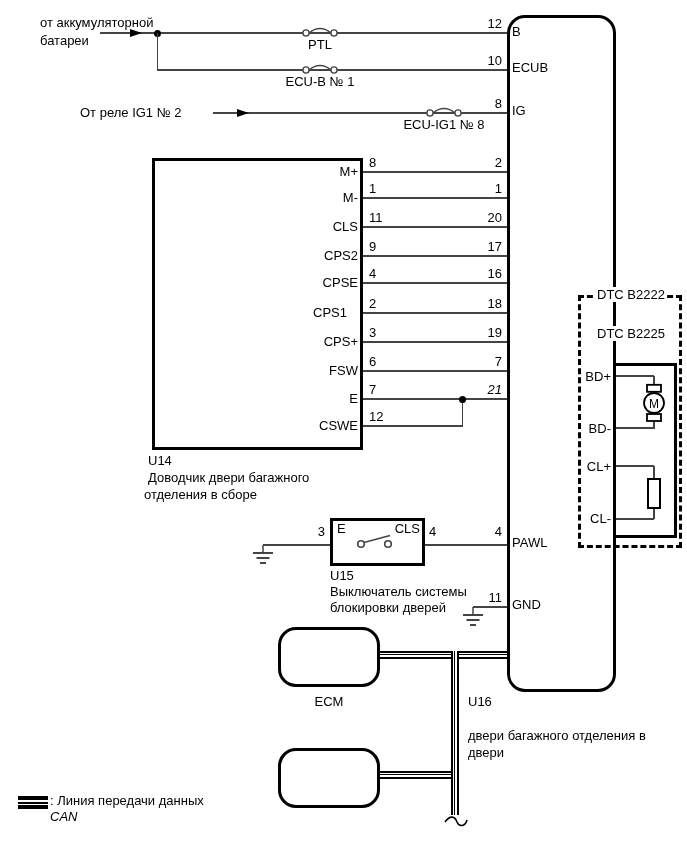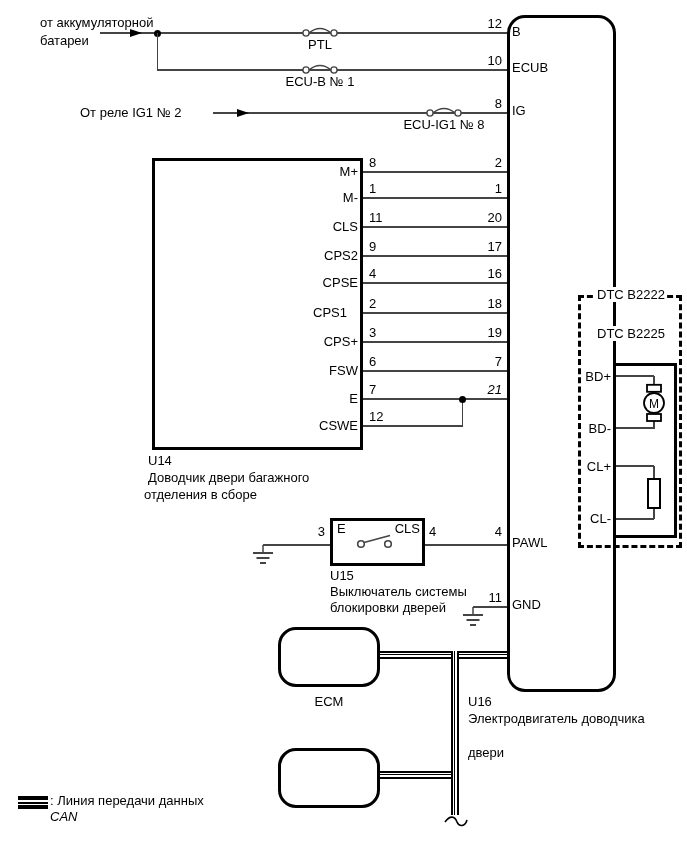--- a/index.html
+++ b/index.html
@@ -190,21 +190,21 @@
   <div class="t" style="right:185px; top:590px;">11</div>
   <div class="t" style="left:512px; top:597px;">GND</div>
   <svg class="part" style="left:461px; top:607px;" width="24" height="22" viewBox="0 0 24 22">
     <line x1="12" y1="0" x2="12" y2="8" stroke="#444" stroke-width="1.5"></line>
     <line x1="2" y1="8" x2="22" y2="8" stroke="#444" stroke-width="2"></line>
     <line x1="5.5" y1="13" x2="18.5" y2="13" stroke="#444" stroke-width="2"></line>
     <line x1="9" y1="18" x2="15" y2="18" stroke="#444" stroke-width="2"></line>
   </svg>
 
   <div class="t" style="left:468px; top:694px;">U16</div>
-  <div class="t" style="left:468px; top:711px;">Электродвигатель доводчика</div>
+  <div class="t" style="left:468px; top:728px;">двери багажного отделения в</div>
   <div class="t" style="left:468px; top:745px;">двери</div>
 
   <div class="can-h" style="left:380px; top:651px; width:127px;"></div>
   <div class="can-h" style="left:380px; top:771px; width:79px;"></div>
   <div class="can-v" style="left:451px; top:651px; height:164px;"></div>
   <svg class="part" style="left:442px; top:814px;" width="28" height="16" viewBox="0 0 28 16">
     <path d="M3 8 C 8 1, 13 2, 15 8 C 17 13, 23 13, 25 6" fill="none" stroke="#000" stroke-width="1.6"></path>
   </svg>
 
   <div class="box rbox" style="left:278px; top:627px; width:102px; height:60px;"></div>

